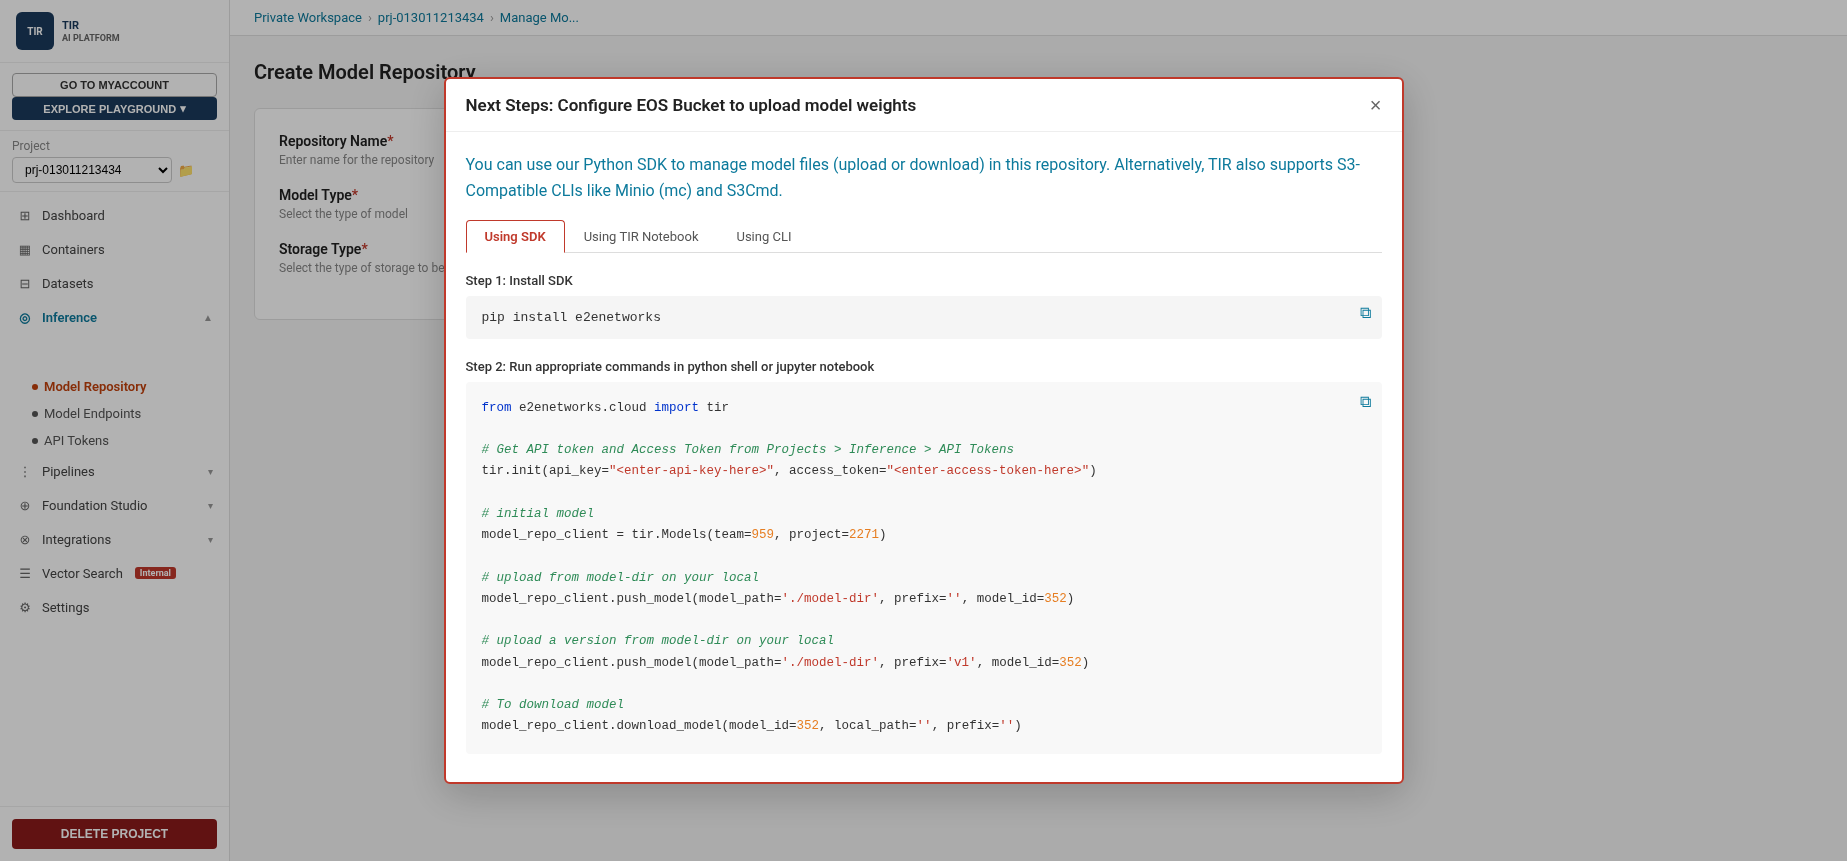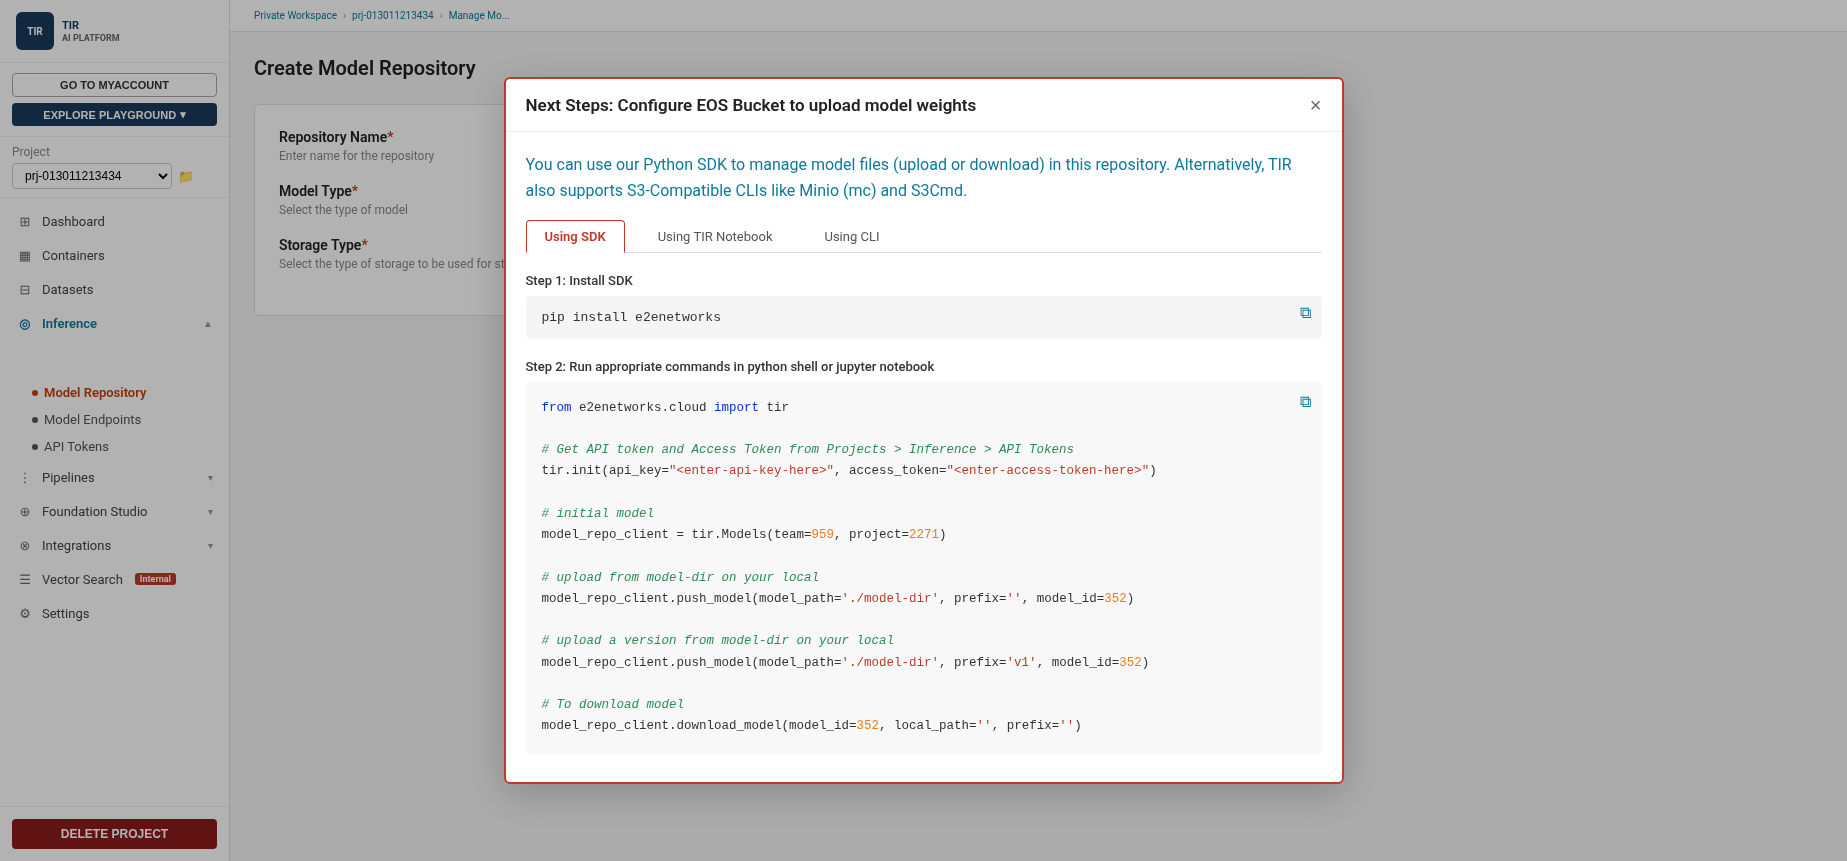--- a/index.html
+++ b/index.html
@@ -4,21 +4,21 @@
   <style>
     * { box-sizing: border-box; margin: 0; padding: 0; }
     body { font-family: -apple-system, BlinkMacSystemFont, 'Segoe UI', Roboto, sans-serif; font-size: 13px; background: #f5f5f5; display: flex; height: 861px; overflow: hidden; }
 
     
     .sidebar { width: 230px; background: #fff; border-right: 1px solid #e0e0e0; display: flex; flex-direction: column; height: 100%; flex-shrink: 0; }
     .sidebar-logo { padding: 12px 16px; display: flex; align-items: center; gap: 8px; border-bottom: 1px solid #eee; }
     .logo-box { width: 38px; height: 38px; background: #1a3a5c; border-radius: 6px; display: flex; align-items: center; justify-content: center; color: #fff; font-size: 10px; font-weight: bold; }
     .logo-text { font-size: 11px; font-weight: 700; color: #1a3a5c; line-height: 1.2; }
     .logo-sub { font-size: 9px; color: #666; font-weight: 700; }
-    .sidebar-btns { display: flex; flex-direction: column; gap: 6px; padding: 10px 12px; border-bottom: 1px solid #eee; }
+    .sidebar-btns { display: flex; flex-direction: column; padding: 10px 12px; border-bottom: 1px solid #eee; }
     .btn-myaccount { background: transparent; border: 1px solid #aaa; border-radius: 4px; padding: 5px 10px; font-size: 11px; font-weight: 600; color: #333; cursor: pointer; text-align: center; }
     .btn-playground { background: #1a3a5c; border: none; border-radius: 4px; padding: 5px 10px; font-size: 11px; font-weight: 600; color: #fff; cursor: pointer; display: flex; align-items: center; gap: 4px; justify-content: center; }
 
     .project-section { padding: 8px 12px; border-bottom: 1px solid #eee; }
     .project-label { font-size: 12px; color: #888; margin-bottom: 4px; }
     .project-select { display: flex; align-items: center; gap: 6px; }
     .project-dropdown { border: 1px solid #ccc; border-radius: 4px; padding: 4px 8px; font-size: 12px; background: #fff; width: 160px; }
     .project-folder-icon { color: #555; cursor: pointer; }
 
     .nav-list { flex: 1; overflow-y: auto; padding: 6px 0; }
@@ -30,47 +30,47 @@
     .nav-sub { padding-left: 32px; }
     .nav-sub-item { display: flex; align-items: center; gap: 6px; padding: 6px 16px 6px 0; cursor: pointer; color: #555; font-size: 13px; }
     .nav-sub-item.active { color: #c2410c; font-weight: 600; margin-top: 39px; }
     .nav-sub-item .dot { width: 6px; height: 6px; border-radius: 50%; background: currentColor; flex-shrink: 0; }
     .badge-internal { background: #c0392b; color: #fff; font-size: 9px; padding: 1px 5px; border-radius: 3px; margin-left: 4px; font-weight: bold; }
     .sidebar-bottom { padding: 12px; border-top: 1px solid #eee; }
     .btn-delete { background: #8b1a1a; border: none; border-radius: 4px; padding: 8px; font-size: 12px; font-weight: 600; color: #fff; cursor: pointer; width: 100%; text-align: center; }
 
     
     .main { flex: 1; display: flex; flex-direction: column; overflow: hidden; }
-    .breadcrumb-bar { padding: 10px 24px; background: #fff; border-bottom: 1px solid #e0e0e0; display: flex; align-items: center; gap: 6px; font-size: 10px; color: #555; }
+    .breadcrumb-bar { padding: 10px 24px; background: #fff; border-bottom: 1px solid #e0e0e0; display: flex; align-items: center; gap: 6px; font-size: 13px; color: #555; }
     .breadcrumb-link { color: #0d7a9c; cursor: pointer; }
     .breadcrumb-sep { color: #999; }
     .breadcrumb-current { color: #0d7a9c; cursor: pointer; }
 
     .page-content { flex: 1; padding: 24px; overflow-y: auto; }
     .page-title { font-size: 20px; font-weight: 600; color: #222; margin-bottom: 24px; }
 
     .form-section { background: #fff; border: 1px solid #e0e0e0; border-radius: 6px; padding: 24px; max-width: 680px; }
     .form-field { margin-bottom: 20px; }
     .form-label { font-size: 14px; font-weight: 600; color: #222; margin-bottom: 4px; }
     .required { color: #c0392b; }
     .form-hint { font-size: 12px; color: #888; margin-top: 2px; }
 
     
     .modal-overlay { position: fixed; top: 0; left: 0; right: 0; bottom: 0; background: rgba(0,0,0,0.3); z-index: 100; display: flex; align-items: center; justify-content: center; }
-    .modal { background: #fff; border: 2px solid #c0392b; border-radius: 6px; width: 840px; max-height: 760px; display: flex; flex-direction: column; box-shadow: 0 10px 40px rgba(0,0,0,0.2); }
+    .modal { background: #fff; border: 2px solid #c0392b; border-radius: 6px; width: 960px; max-height: 760px; display: flex; flex-direction: column; box-shadow: 0 10px 40px rgba(0,0,0,0.2); }
     .modal-header { display: flex; align-items: center; justify-content: space-between; padding: 16px 20px; border-bottom: 1px solid #eee; }
     .modal-title { font-size: 17px; font-weight: 600; color: #222; }
     .modal-close { background: none; border: none; font-size: 20px; cursor: pointer; color: #666; line-height: 1; }
     .modal-body { padding: 20px; overflow-y: auto; flex: 1; }
     .modal-desc { font-size: 13px; color: #444; margin-bottom: 12px; line-height: 1.5; }
     .modal-link { color: #0d7a9c; font-size: 16px; line-height: 1.6; }
     .modal-link a { color: #0d7a9c; text-decoration: none; }
 
     
-    .tabs { display: flex; gap: 14px; border-bottom: 1px solid #ddd; margin-bottom: 20px; margin-top: 16px; }
+    .tabs { display: flex; gap: 0; border-bottom: 1px solid #ddd; margin-bottom: 20px; margin-top: 16px; }
     .tab { padding: 8px 18px; cursor: pointer; font-size: 13px; color: #555; border: 1px solid transparent; border-bottom: none; border-radius: 4px 4px 0 0; margin-bottom: -1px; }
     .tab.active { border-color: #c0392b; border-bottom: 1px solid #fff; color: #c0392b; font-weight: 600; background: #fff; }
 
     
     .step-label { font-size: 13px; color: #333; margin-bottom: 8px; font-weight: 500; }
     .code-block { background: #f5f5f5; border-radius: 4px; padding: 14px 16px; font-family: 'Courier New', monospace; font-size: 13px; color: #333; margin-bottom: 20px; position: relative; }
     .code-copy { position: absolute; top: 8px; right: 10px; cursor: pointer; color: #0d7a9c; font-size: 16px; }
 
     .code-area { background: #f8f8f8; border-radius: 4px; padding: 16px; font-family: 'Courier New', monospace; font-size: 12.5px; line-height: 1.7; position: relative; margin-bottom: 8px; }
     .code-copy2 { position: absolute; top: 8px; right: 10px; cursor: pointer; color: #0d7a9c; font-size: 16px; }

